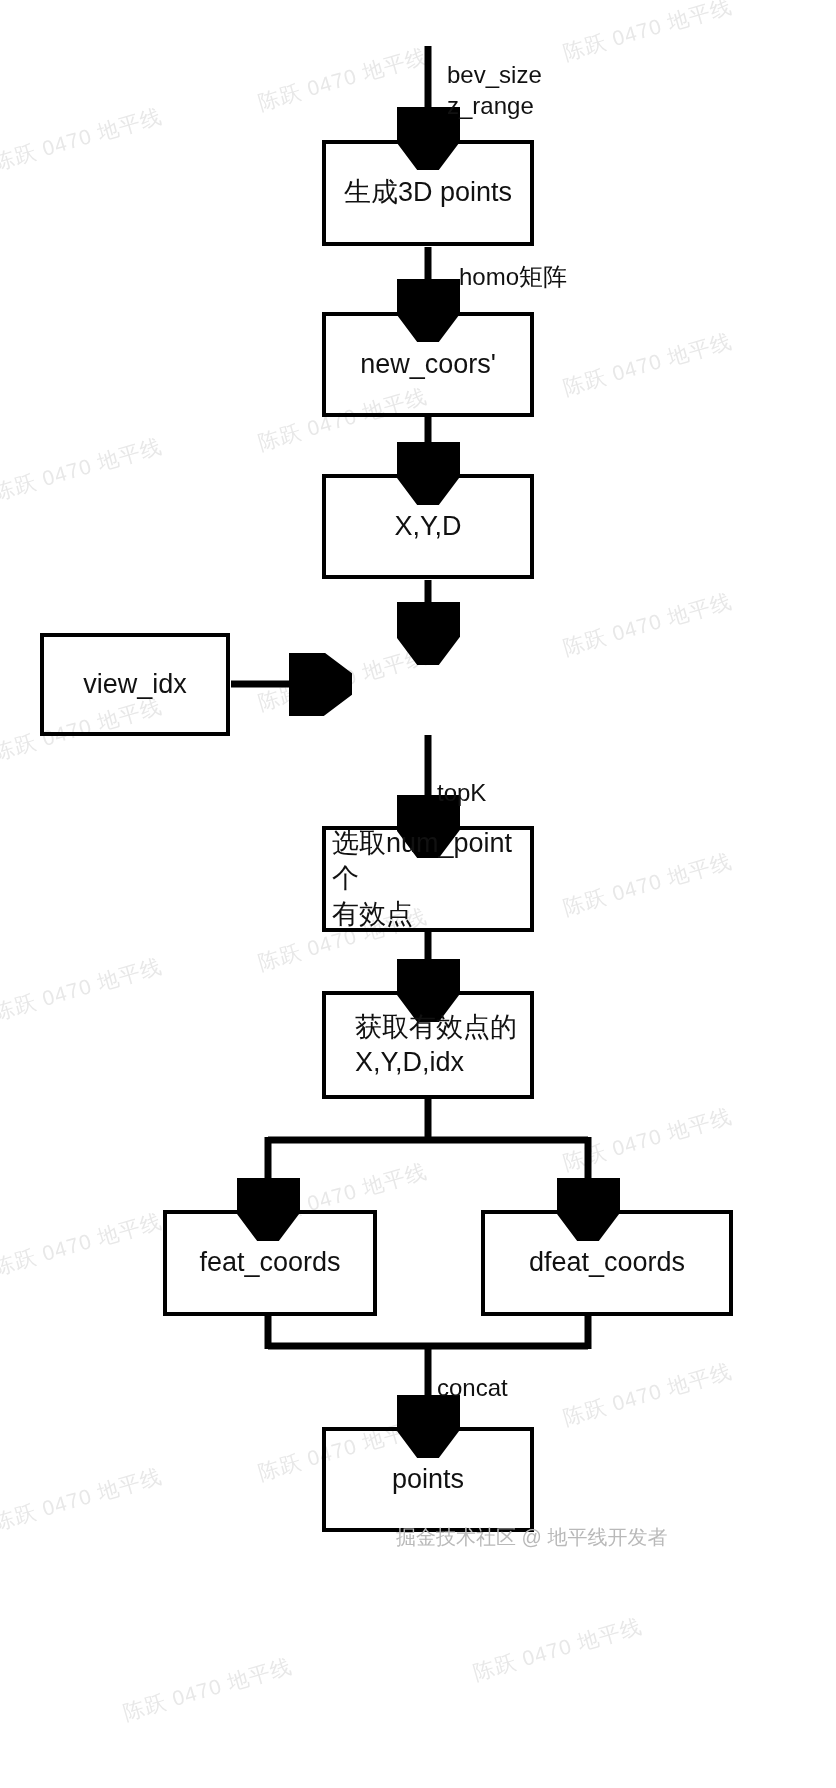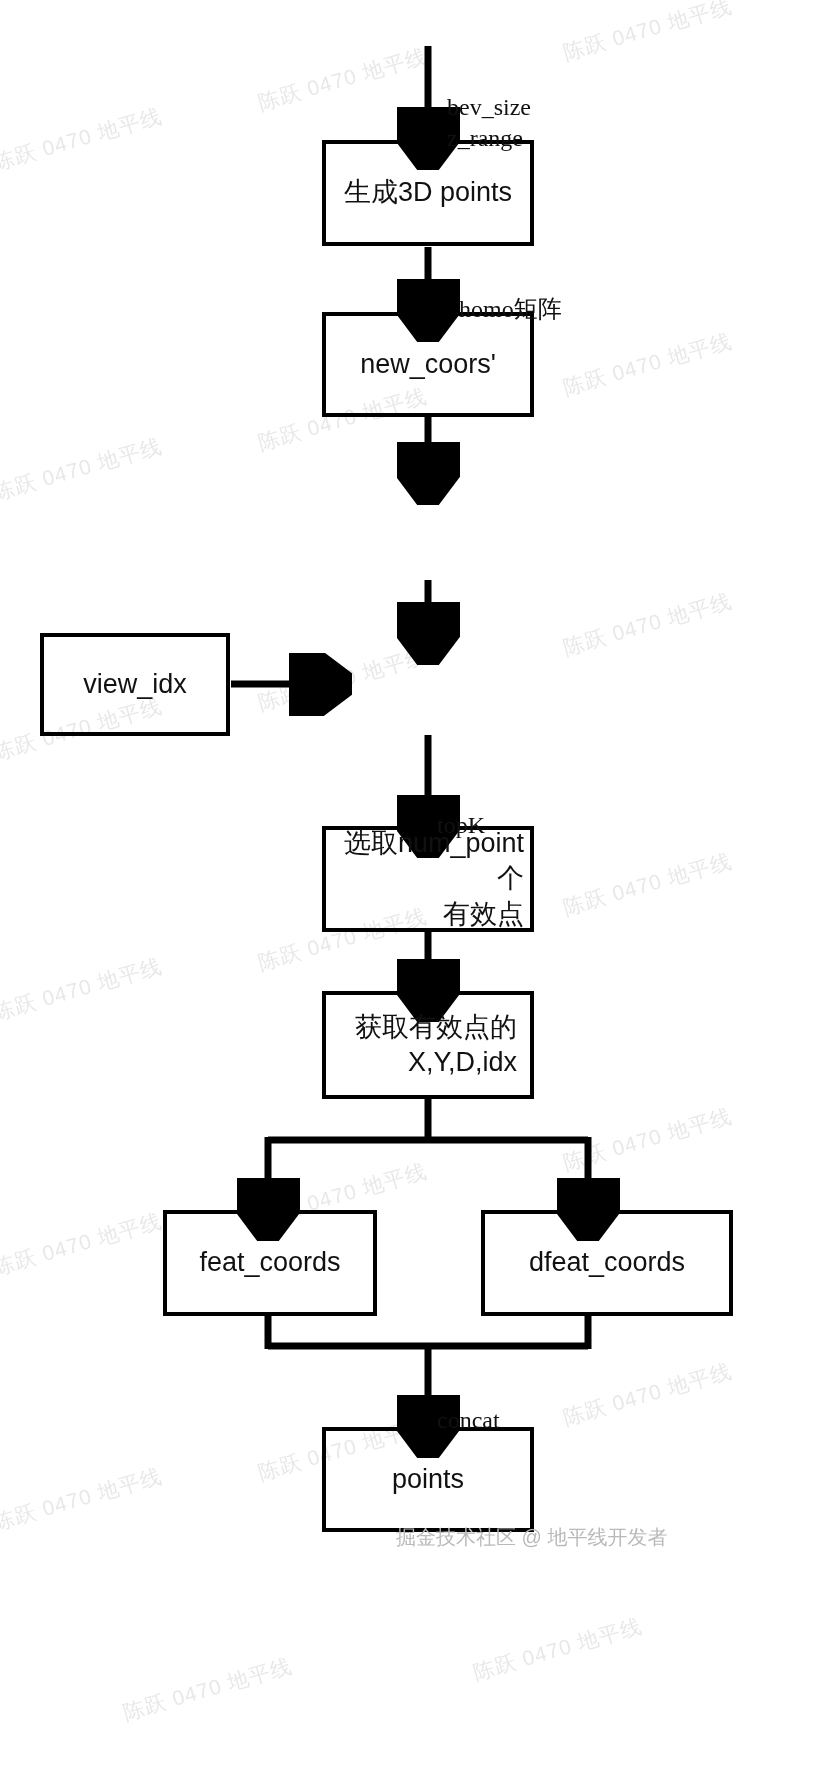--- a/index.html
+++ b/index.html
@@ -27,37 +27,36 @@
 
   
   .diagram{position:absolute;left:0;top:0;width:836px;height:1788px;z-index:2;}
 
   .node{
     position:absolute;
     box-sizing:border-box;
     border:4px solid #000;
     background:transparent;
     display:flex;align-items:center;justify-content:center;
-    text-align:right;
+    text-align:left;
     color:#111;
     font-size:27px;
     line-height:1.30;
     font-family:"Liberation Sans","DejaVu Sans",sans-serif;
   }
   .node .lbl{display:block;padding:0 6px;white-space:pre-line;}
 
   .edge-label{
     position:absolute;
     color:#111;
     font-size:24px;
     line-height:1.28;
     white-space:pre-line;
-    font-family:Liberation Serif, serif;
+    font-family:Liberation Sans, sans-serif;
     z-index:3;
-    margin-top:32px;
   }
 
   .bottom-credit{
     position:absolute;
     color:#b9b9b9;
     font-size:20px;
     white-space:nowrap;
     font-family:"Liberation Sans","DejaVu Sans",sans-serif;
     z-index:4;
   }
@@ -129,20 +128,23 @@
   <div class="diagram">
 
     <div class="node" style="left:322px;  top:140px;  width:212px; height:106px;">
       <span class="lbl">生成3D points</span>
     </div>
 
     <div class="node" style="left:322px;  top:312px;  width:212px; height:105px;">
       <span class="lbl">new_coors'</span>
     </div>
 
+    <div class="node" style="left:322px;  top:474px;  width:212px; height:105px;">
+      <span class="lbl">X,Y,D</span>
+    </div>
 
     <div class="node" style="left:40px;   top:633px;  width:190px; height:103px;">
       <span class="lbl">view_idx</span>
     </div>
 
 
     <div class="node" style="left:322px;  top:826px;  width:212px; height:106px;">
       <span class="lbl">选取num_point个
 有效点</span>
     </div>

